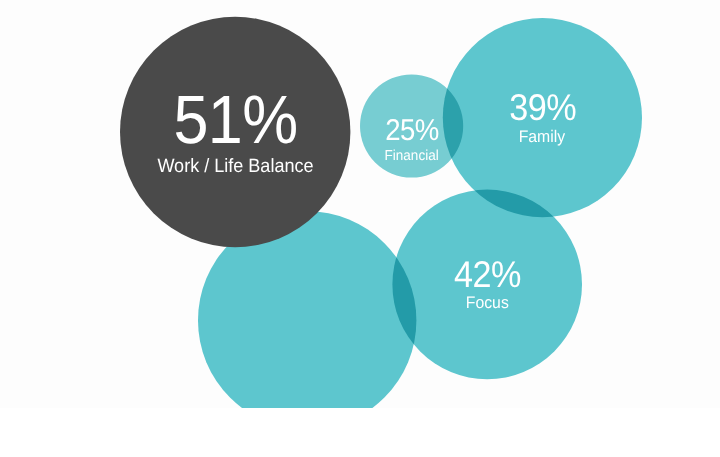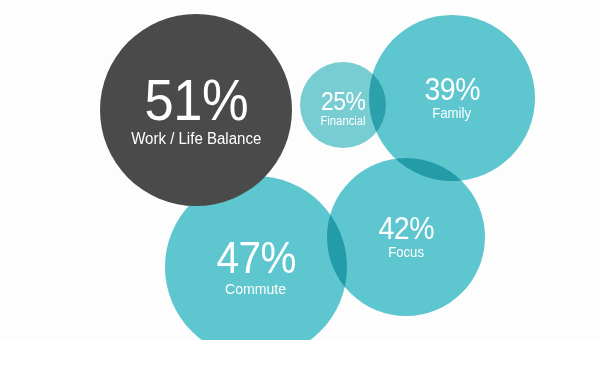--- a/index.html
+++ b/index.html
@@ -95,33 +95,29 @@
   <div class="bubble teal" id="b-family" style="left: 369px; top: 15px; width: 166px; height: 166px; background: rgb(94, 200, 208);"></div>
   <div class="bubble teal" id="b-financial" style="left: 300px; top: 62px; width: 86px; height: 86px; background: rgb(120, 207, 212);"></div>
 
   <div class="bubble dark" id="b-worklife" style="left: 100px; top: 14px; width: 192px; height: 192px; background: rgb(74, 74, 74);"></div>
 
   <div class="bubble-label-group" id="l-worklife" style="left: 100px; top: 14px; width: 192px; height: 192px;">
     <span class="pct">51%</span>
     <span class="cat">Work / Life Balance</span>
   </div>
 
-  <div class="bubble-label-group" id="l-financial" style="left: 300px; top: 66px; width: 86px; height: 86px;">
+  <div class="bubble-label-group" id="l-financial" style="left: 300px; top: 74px; width: 86px; height: 86px;">
     <span class="pct">25%</span>
     <span class="cat">Financial</span>
   </div>
 
   <div class="bubble-label-group" id="l-family" style="left: 369px; top: 15px; width: 166px; height: 166px; text-align: right;">
     <span class="pct">39%</span>
     <span class="cat">Family</span>
   </div>
 
   <div class="bubble-label-group" id="l-focus" style="left: 327px; top: 158px; width: 158px; height: 158px;">
     <span class="pct">42%</span>
     <span class="cat">Focus</span>
   </div>
 
-  <div class="bubble-label-group" id="l-commute" style="left: 165px; top: 176px; width: 182px; height: 182px;">
-    <span class="pct">47%</span>
-    <span class="cat">Commute</span>
-  </div>
 
 </div>
 
 </body></html>

